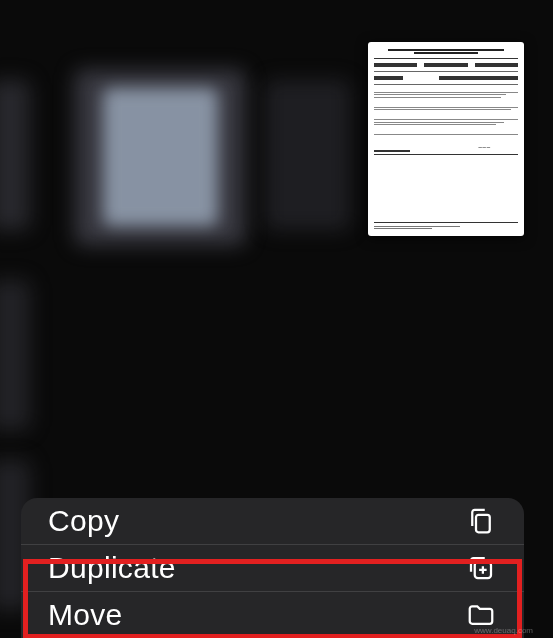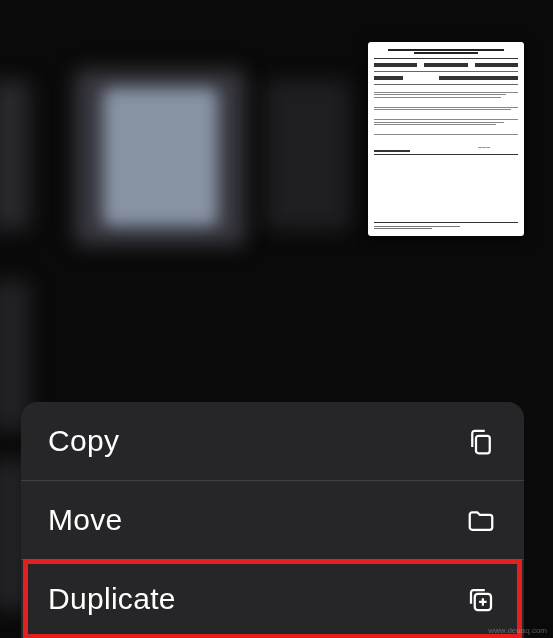--- a/index.html
+++ b/index.html
@@ -116,23 +116,23 @@
       position: absolute;
       bottom: 0;
       left: 21px;
       right: 29px;
       background: #262628;
       border-radius: 16px 16px 0 0;
       overflow: hidden;
     }
     .menu-item {
       display: flex;
-      align-items: flex-end;
+      align-items: center;
       justify-content: space-between;
-      padding: 22px 27px;
+      padding: 6px 27px;
       color: #fff;
       font-size: 30px;
       font-weight: 400;
       border-bottom: 1px solid rgba(255,255,255,0.12);
       cursor: pointer;
       letter-spacing: 0.3px;
     }
     .menu-item:last-child {
       border-bottom: none;
     }
@@ -161,21 +161,21 @@
       border: 5px solid #e22020;
       pointer-events: none;
       bottom: -1px;
       left: 23px;
       right: 31px;
       height: 80px;
     }
     .watermark-h {
       position: absolute;
       bottom: 3px;
-      right: 6px;
+      right: 20px;
       font-size: 8px;
       color: rgba(255,255,255,0.3);
     }
   </style>
 </head>
 <body>
 
 <div class="background-blur">
   <div class="blur-item blur-1"></div>
   <div class="blur-item blur-2"></div>
@@ -234,37 +234,37 @@
     <span>Copy</span>
     <span class="menu-icon">
       <svg viewBox="0 0 24 24">
         <rect x="8" y="7" width="11" height="14" rx="2"></rect>
         <path d="M5 16 V5 a2 2 0 0 1 2-2 h8"></path>
       </svg>
     </span>
   </div>
 
   <div class="menu-item">
-    <span>Move</span>
-    <span class="menu-icon">
-      <svg viewBox="0 0 24 24">
-        <path d="M3 7 a2 2 0 0 1 2-2 h4 l2 2 h8 a2 2 0 0 1 2 2 v8 a2 2 0 0 1 -2 2 H5 a2 2 0 0 1 -2-2 Z"></path>
-      </svg>
-    </span>
-  </div>
-
-  <div class="menu-item">
     <span>Duplicate</span>
     <span class="menu-icon">
       <svg viewBox="0 0 24 24">
         <rect x="7" y="7" width="13" height="13" rx="2.5"></rect>
         <path d="M4 15 V6 a2 2 0 0 1 2-2 h9"></path>
         <path d="M13.5 10.5 v6 M10.5 13.5 h6"></path>
       </svg>
     </span>
   </div>
 
+  <div class="menu-item">
+    <span>Move</span>
+    <span class="menu-icon">
+      <svg viewBox="0 0 24 24">
+        <path d="M3 7 a2 2 0 0 1 2-2 h4 l2 2 h8 a2 2 0 0 1 2 2 v8 a2 2 0 0 1 -2 2 H5 a2 2 0 0 1 -2-2 Z"></path>
+      </svg>
+    </span>
+  </div>
+
 
 </div>
 
 <div class="highlight-box"></div>
 
 <div class="watermark-h">www.deuaq.com</div>
 
 </body></html>

